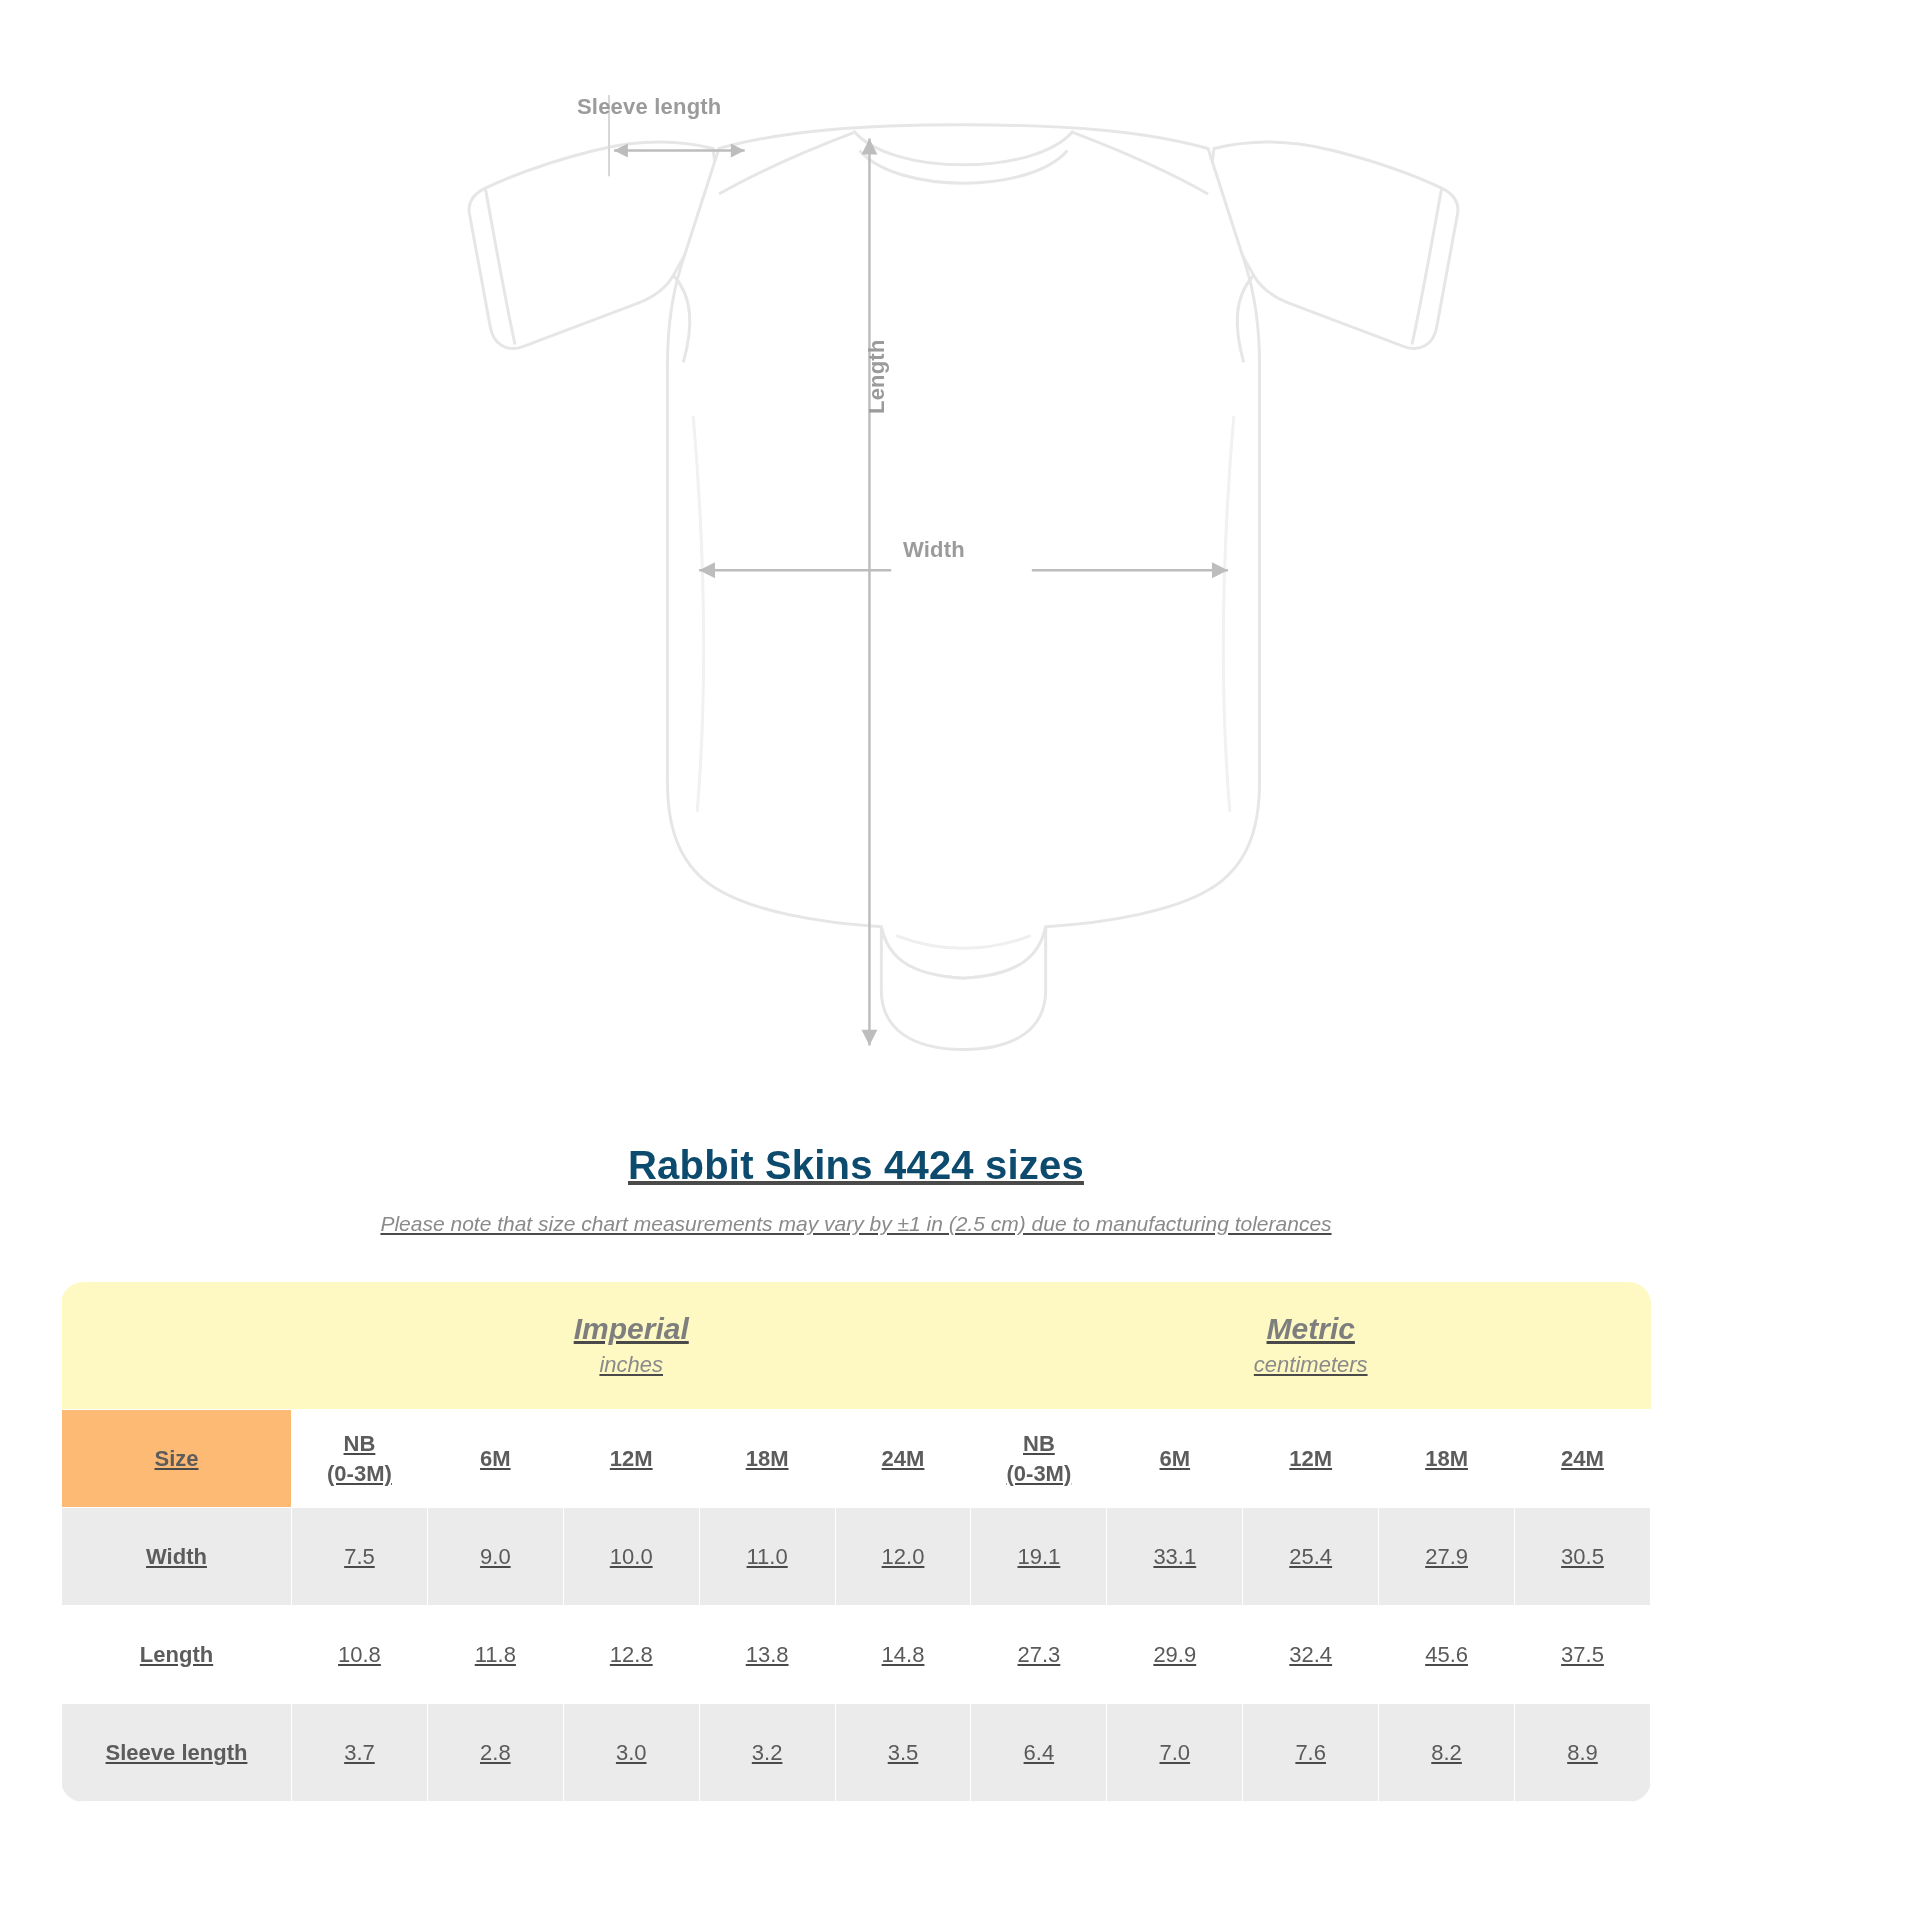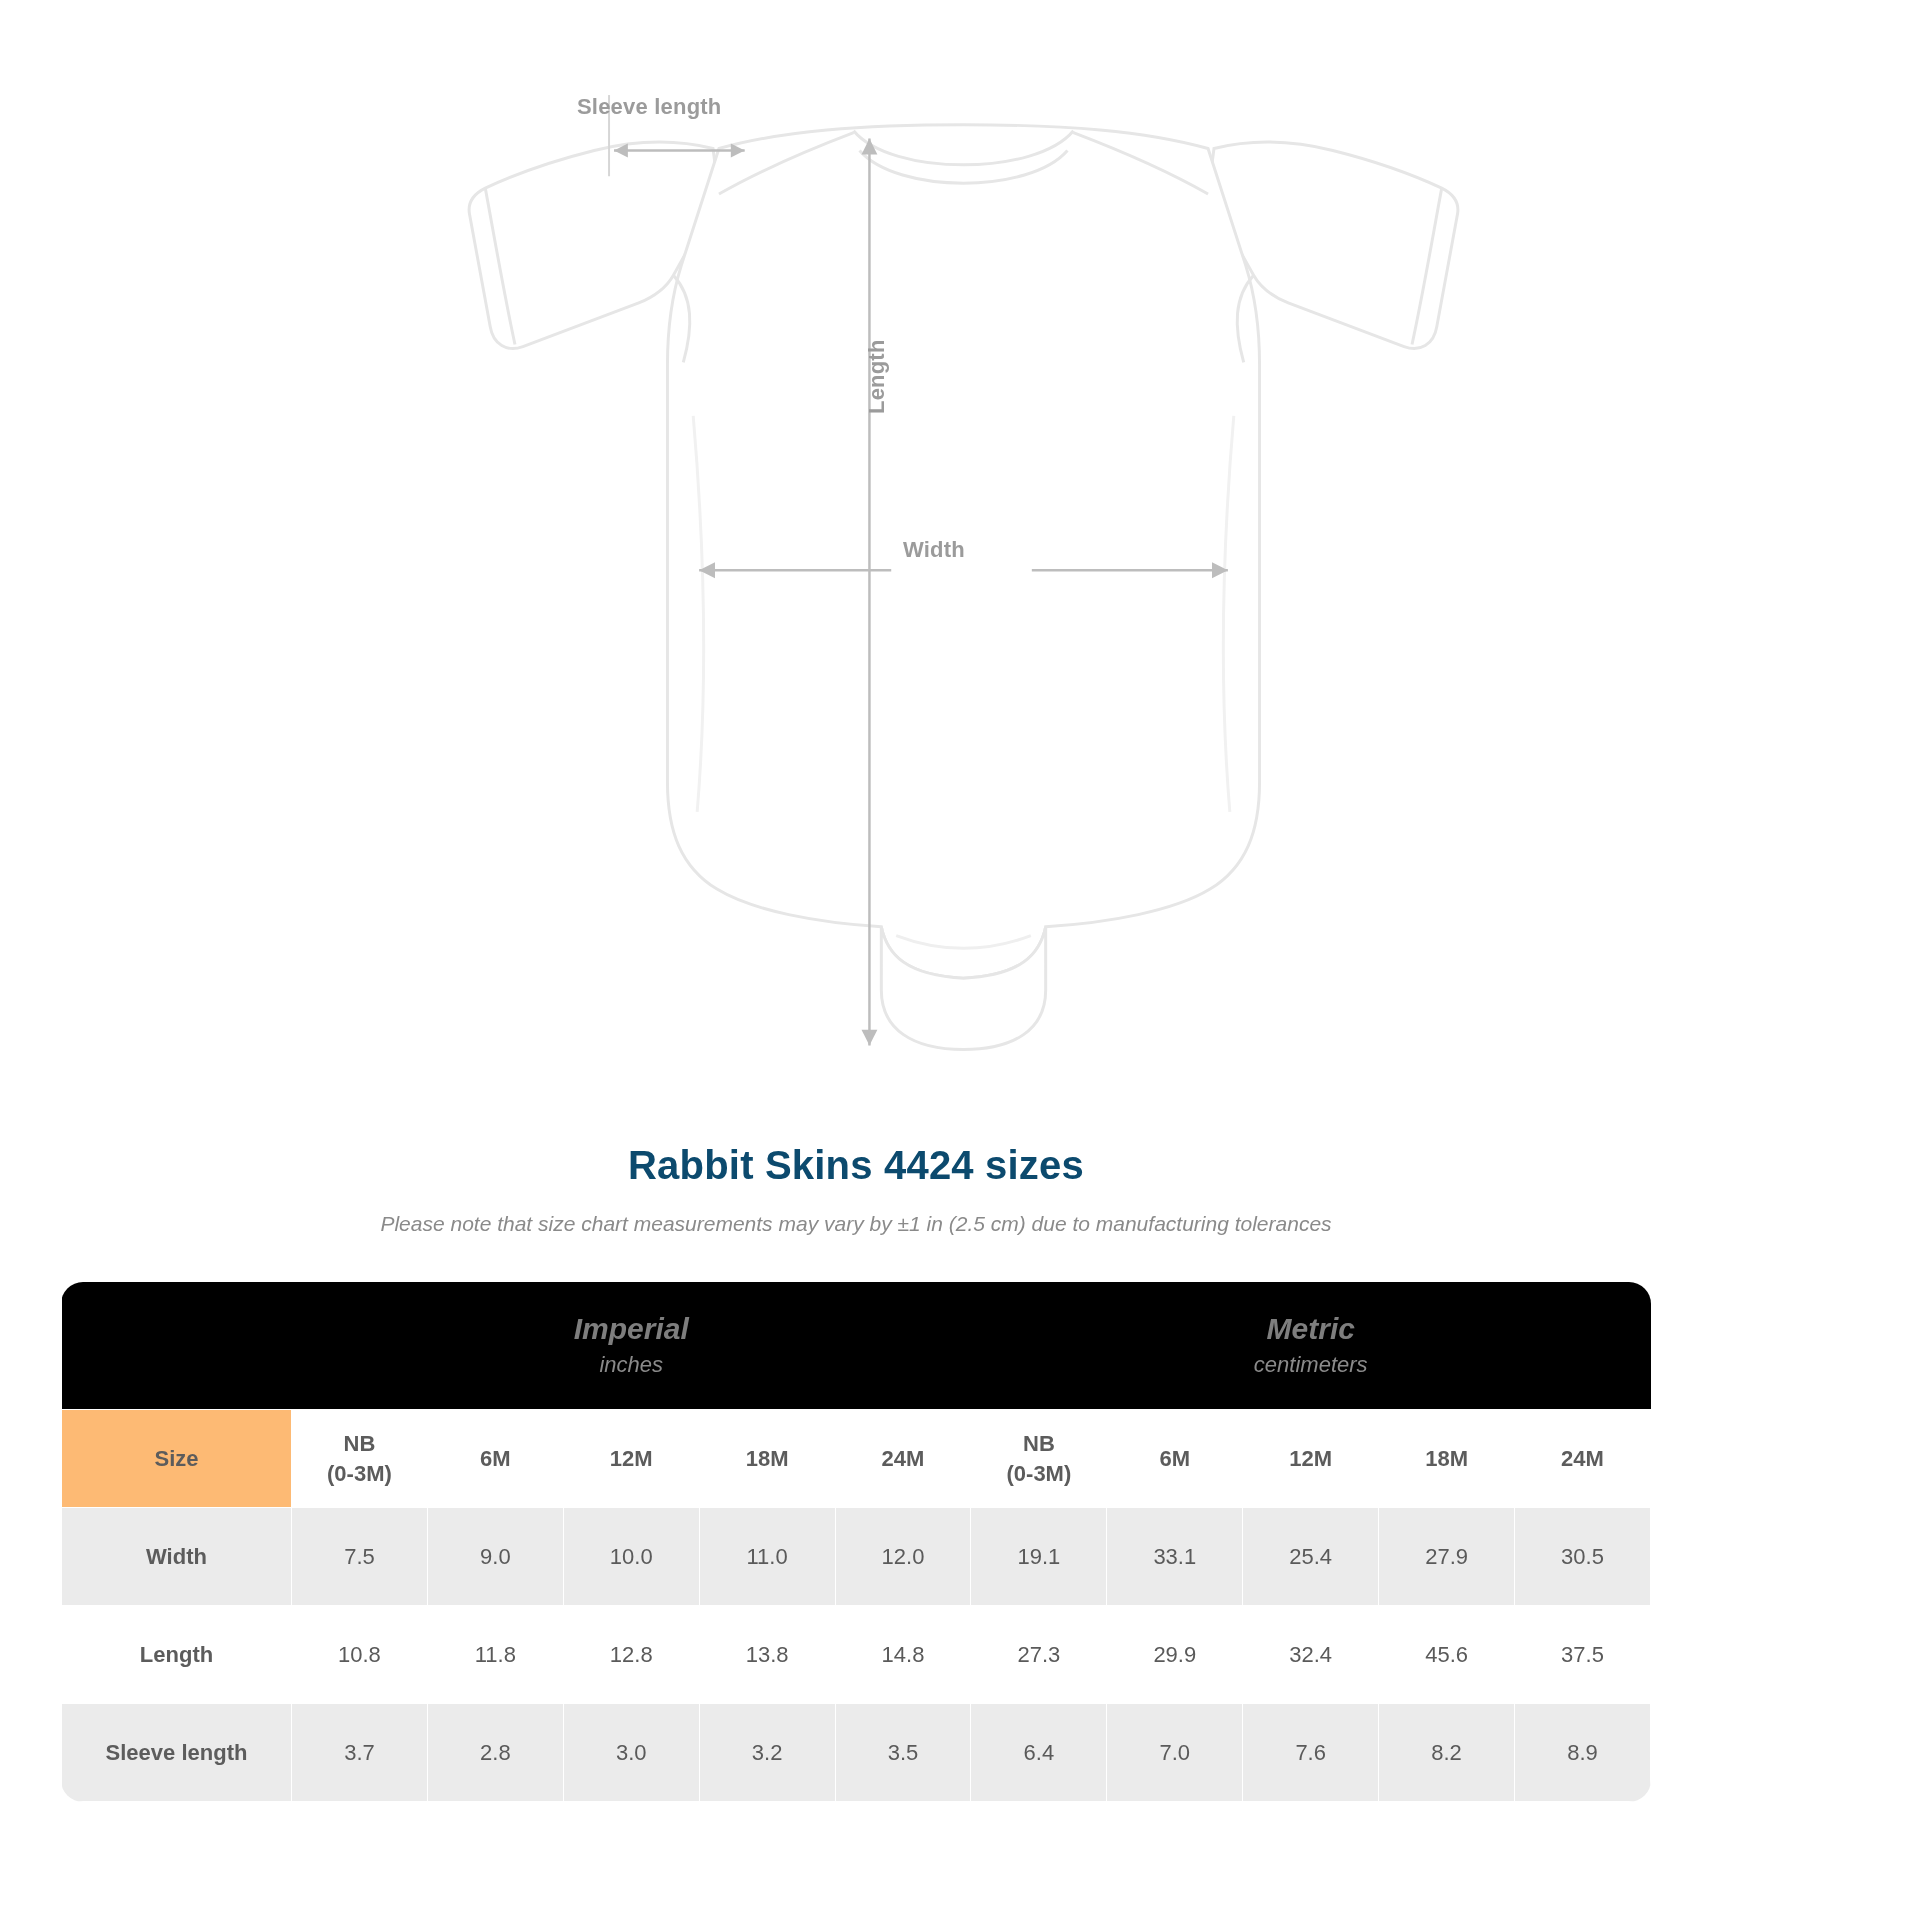--- a/index.html
+++ b/index.html
@@ -12,20 +12,21 @@
     height: 1927px;
     font-family: "Liberation Sans", sans-serif;
     color: #4a4a4a;
     overflow: hidden;
   }
   .page {
     position: relative;
     width: 1712px;
     height: 1927px;
     box-sizing: border-box;
+    text-decoration: underline;
   }
 
   
   .illustration {
     position: relative;
     width: 1927px;
     height: 1099px;
   }
   .garment-svg {
     position: absolute;
@@ -87,21 +88,21 @@
   }
   table.size-table td, table.size-table th {
     border: 1px solid #ffffff;
     text-align: center;
     vertical-align: middle;
     font-size: 22px;
     color: #5a5a5a;
     padding: 0;
   }
   tr.unit-row td {
-    background: #000000;
+    background: #fef9c3;
     height: 127px;
     border: none;
   }
   .unit-main {
     font-size: 30px;
     font-style: italic;
     font-weight: bold;
     color: #7e7e7e;
     line-height: 1.25;
   }

